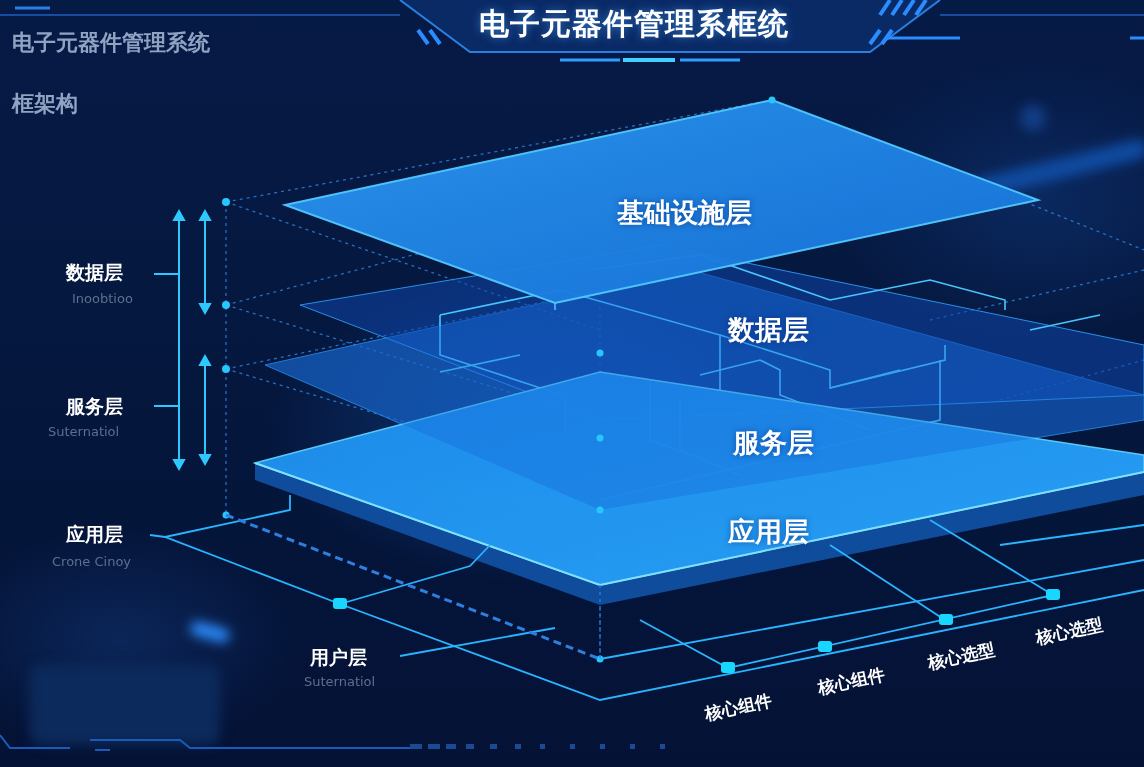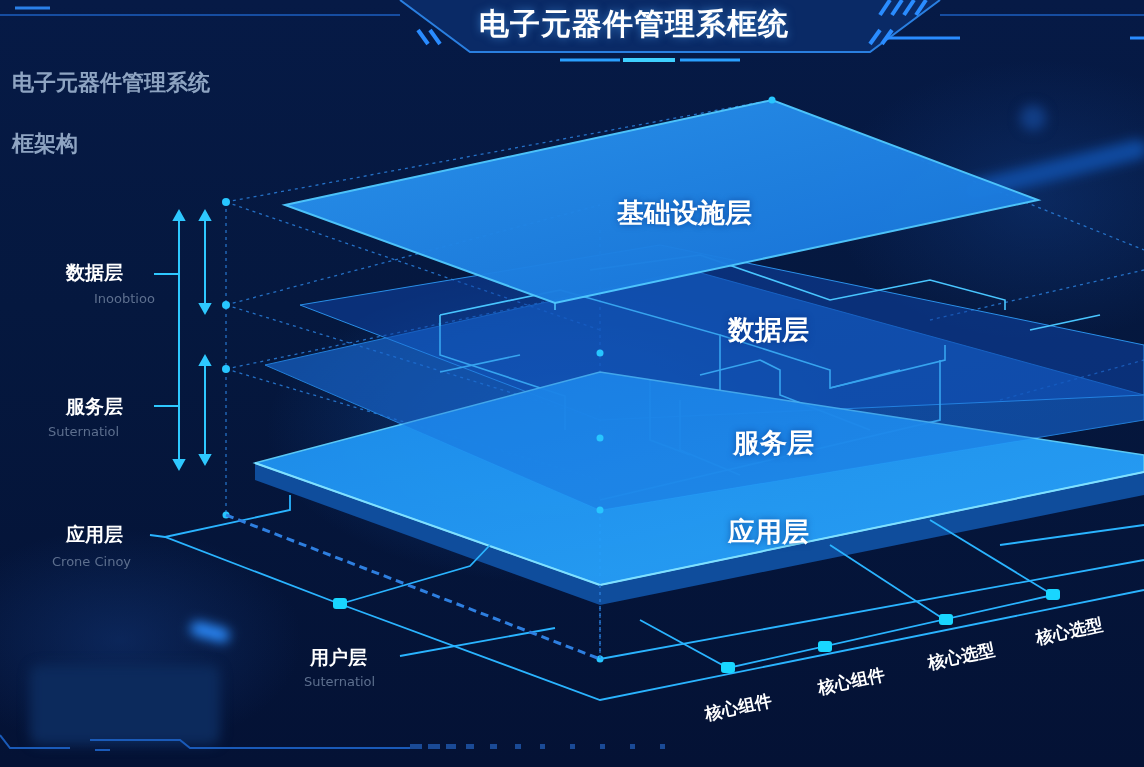--- a/index.html
+++ b/index.html
@@ -17,21 +17,21 @@
       linear-gradient(180deg, #061a46 0%, #05183f 40%, #041235 100%);
   }
   .blur-chip { position: absolute; border-radius: 10px; filter: blur(6px); }
   svg.stage { position: absolute; left: 0; top: 0; }
   .header-title {
     position: absolute; left: 424px; top: 4px; width: 420px; text-align: center;
     color: #ffffff; font-size: 30px; font-weight: bold; letter-spacing: 1px;
     text-shadow: 0 0 8px rgba(80,170,255,0.6);
   }
   .corner-title {
-    position: absolute; left: 12px; color: #8ea4c2; font-size: 22px; font-weight: bold; margin-top: 40px;
+    position: absolute; left: 12px; color: #8ea4c2; font-size: 22px; font-weight: bold;
   }
   .side-label { position: absolute; color: #ffffff; font-size: 19px; font-weight: bold; }
   .side-sub { position: absolute; color: #5d6f8e; font-size: 13px; }
   .plane-label {
     position: absolute; color: #ffffff; font-size: 27px; font-weight: bold;
     text-shadow: 0 0 6px rgba(0,40,120,0.6);
     margin-top: 20px;
   }
   .node-label {
     position: absolute; color: #ffffff; font-size: 17px; font-weight: bold;
@@ -204,21 +204,21 @@
 
 <div class="corner-title" style="top:28px;">电子元器件管理系统</div>
 <div class="corner-title" style="top:89px;font-family:Liberation Mono, monospace;">框架构</div>
 
 <div class="plane-label" style="left:617px;top:175px;">基础设施层</div>
 <div class="plane-label" style="left:728px;top:292px;">数据层</div>
 <div class="plane-label" style="left:733px;top:405px;">服务层</div>
 <div class="plane-label" style="left:728px;top:494px;">应用层</div>
 
 <div class="side-label" style="left:66px;top:260px;">数据层</div>
-<div class="side-sub" style="left:72px;top:291px;margin-left:22px;">Inoobtioo</div>
+<div class="side-sub" style="left:72px;top:291px;">Inoobtioo</div>
 
 <div class="side-label" style="left:66px;top:394px;">服务层</div>
 <div class="side-sub" style="left:48px;top:424px;">Suternatiol</div>
 
 <div class="side-label" style="left:66px;top:522px;">应用层</div>
 <div class="side-sub" style="left:52px;top:554px;">Crone Cinoy</div>
 
 <div class="side-label" style="left:310px;top:645px;">用户层</div>
 <div class="side-sub" style="left:304px;top:674px;">Suternatiol</div>
 

